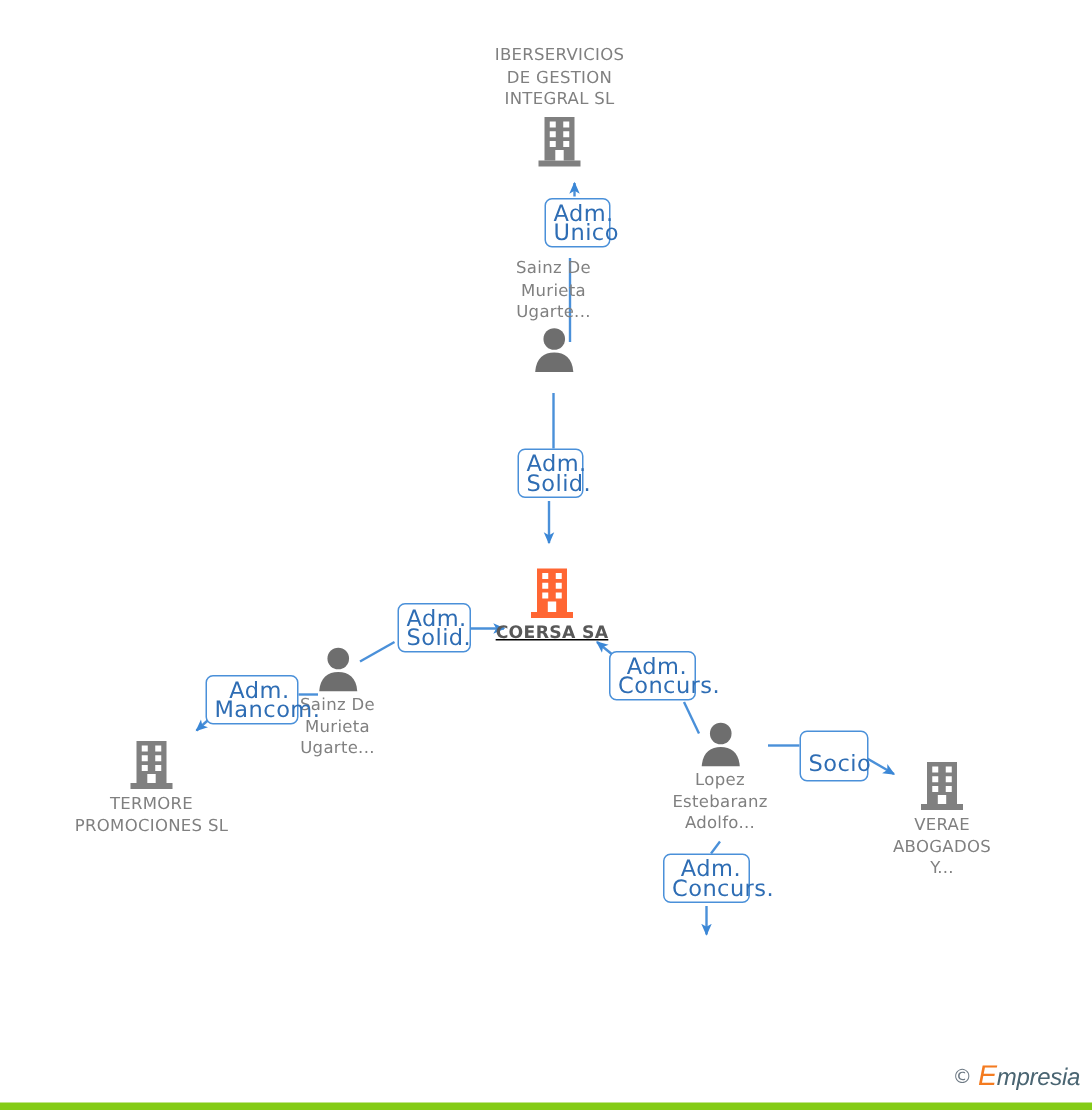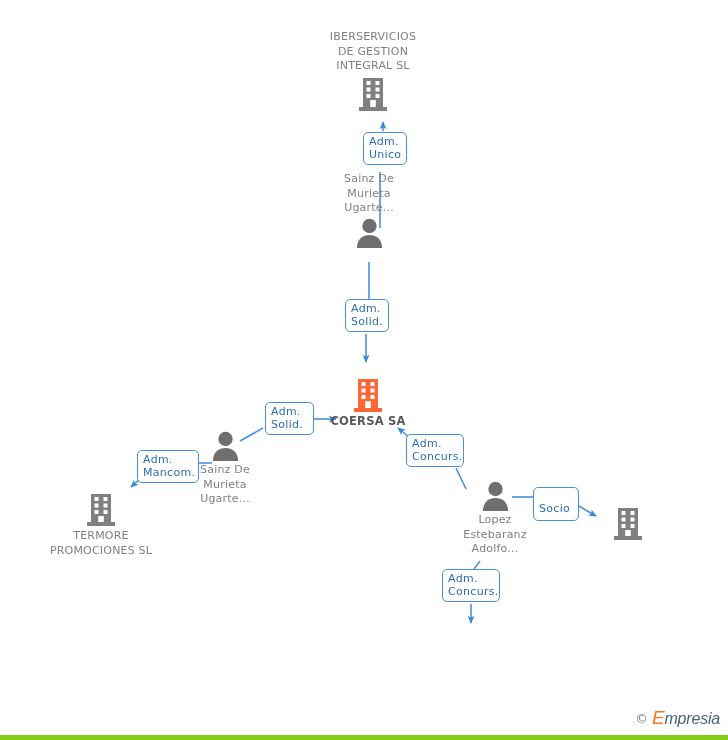--- a/index.html
+++ b/index.html
@@ -57,23 +57,23 @@
     margin: 0 0 2px 0;
   }
 
   
   .rel {
     position: absolute;
     border: 1.4px solid #4a90d9;
     border-radius: 5px;
     background: #ffffff;
     color: #2e6db4;
-    font-size: 11px;
+    font-size: 15px;
     line-height: 12.5px;
-    text-align: left;
+    text-align: right;
     padding: 3px 5px 3px 5px;
     white-space: pre-line;
     letter-spacing: 0.3px;
   }
 
   .watermark {
     position: absolute;
     right: 8px;
     bottom: 6px;
     display: flex;
@@ -163,21 +163,21 @@
       <svg width="27" height="30" viewBox="0 0 27 30" xmlns="http://www.w3.org/2000/svg">
         <circle cx="13.5" cy="8" r="7.2" fill="#6e6e6e"></circle>
         <path d="M 0.8 30 C 1.4 20.6 6.6 17 13.5 17 C 20.4 17 25.6 20.6 26.2 30 Z" fill="#6e6e6e"></path>
       </svg>
     </span>
   </div>
 
   <div class="rel" style="left:345px; top:299px; width:44px;">Adm.
 Solid.</div>
 
-  <div class="node company-main" style="left:308px; top:378px;">
+  <div class="node company-main" style="left:308px; top:378px;text-decoration:underline;">
     <span class="glyph">
       <svg width="32" height="35" viewBox="0 0 32 35" xmlns="http://www.w3.org/2000/svg">
         <rect x="6" y="1" width="20" height="29" fill="#ff6633"></rect>
         <rect x="2" y="30" width="28" height="4" fill="#ff6633"></rect>
         <rect x="9.5" y="4" width="4" height="4" fill="#ffffff"></rect>
         <rect x="18.5" y="4" width="4" height="4" fill="#ffffff"></rect>
         <rect x="9.5" y="10.5" width="4" height="4" fill="#ffffff"></rect>
         <rect x="18.5" y="10.5" width="4" height="4" fill="#ffffff"></rect>
         <rect x="9.5" y="17" width="4" height="4" fill="#ffffff"></rect>
         <rect x="18.5" y="17" width="4" height="4" fill="#ffffff"></rect>
@@ -219,21 +219,21 @@
         <rect x="13.2" y="23" width="5.6" height="6" fill="#ffffff"></rect>
       </svg>
     </span>
     <span class="label">TERMORE
 PROMOCIONES SL</span>
   </div>
 
   <div class="rel" style="left:406px; top:434px; width:58px;">Adm.
 Concurs.</div>
 
-  <div class="node" style="left:435px; top:481px;">
+  <div class="node" style="left:420px; top:481px;">
     <span class="glyph">
       <svg width="27" height="30" viewBox="0 0 27 30" xmlns="http://www.w3.org/2000/svg">
         <circle cx="13.5" cy="8" r="7.2" fill="#6e6e6e"></circle>
         <path d="M 0.8 30 C 1.4 20.6 6.6 17 13.5 17 C 20.4 17 25.6 20.6 26.2 30 Z" fill="#6e6e6e"></path>
       </svg>
     </span>
     <span class="label">Lopez
 Estebaranz
 Adolfo...</span>
   </div>
@@ -247,20 +247,23 @@
         <rect x="2" y="29" width="28" height="4" fill="#808080"></rect>
         <rect x="9.5" y="4" width="4" height="4" fill="#ffffff"></rect>
         <rect x="18.5" y="4" width="4" height="4" fill="#ffffff"></rect>
         <rect x="9.5" y="10.5" width="4" height="4" fill="#ffffff"></rect>
         <rect x="18.5" y="10.5" width="4" height="4" fill="#ffffff"></rect>
         <rect x="9.5" y="17" width="4" height="4" fill="#ffffff"></rect>
         <rect x="18.5" y="17" width="4" height="4" fill="#ffffff"></rect>
         <rect x="13.2" y="23" width="5.6" height="6" fill="#ffffff"></rect>
       </svg>
     </span>
+    <span class="label">VERAE
+ABOGADOS
+Y...</span>
   </div>
 
   <div class="rel" style="left:442px; top:569px; width:58px;">Adm.
 Concurs.</div>
 
 
   <div class="watermark">
     <span class="copy">©</span>
     <span class="brand"><span class="cap">E</span><span>mpresia</span></span>
   </div>

